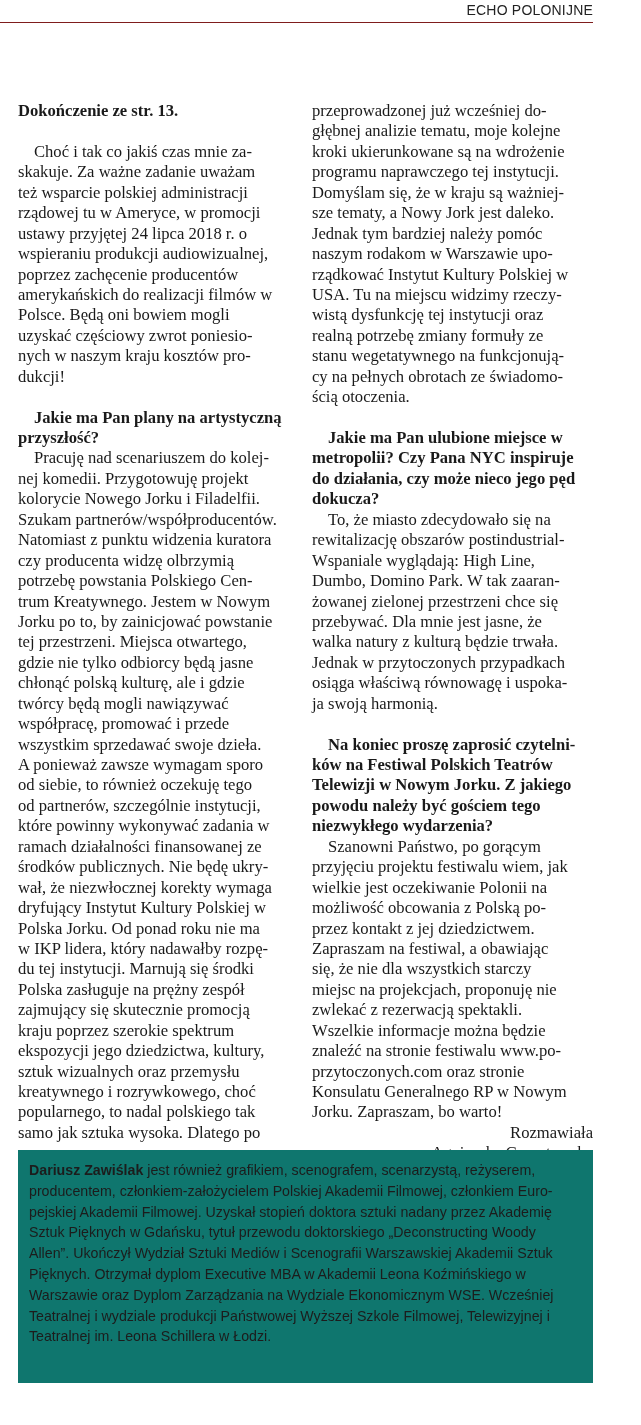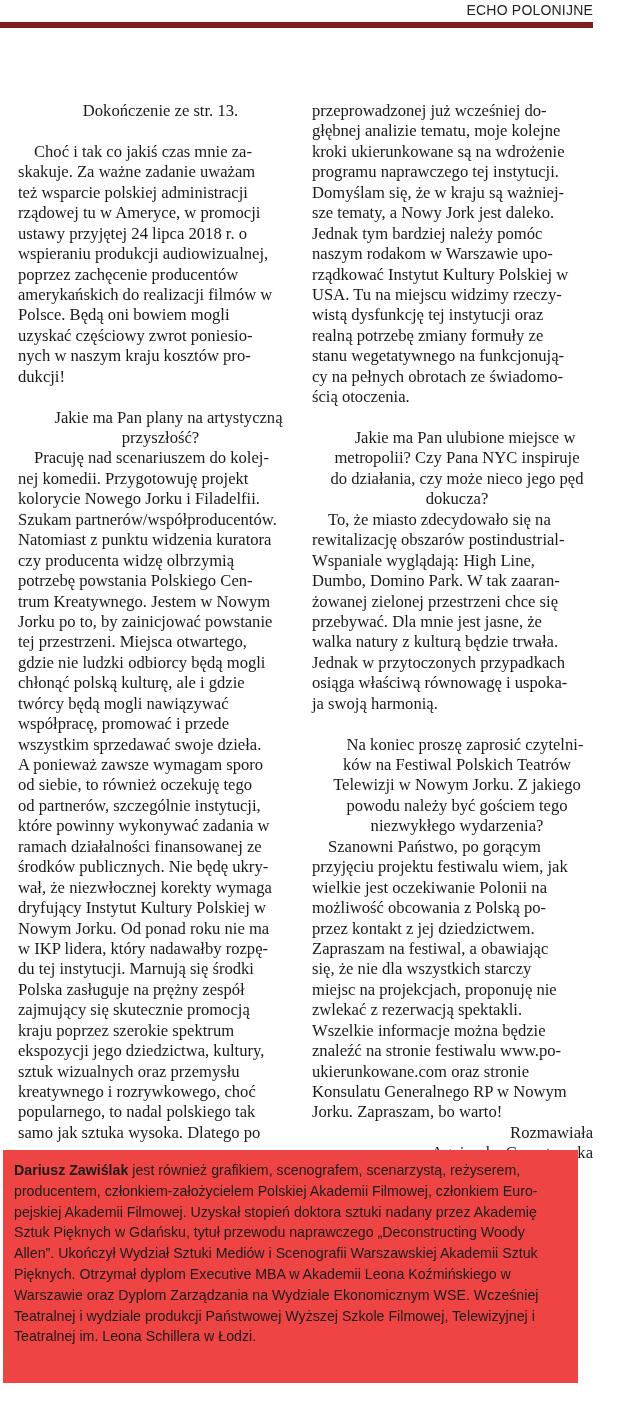--- a/index.html
+++ b/index.html
@@ -1,32 +1,32 @@
 <!DOCTYPE html>
 <html><head>
 <meta charset="utf-8">
 <style>
   html, body { margin:0; padding:0; background:#ffffff; }
   body { width:641px; height:1425px; position:relative; overflow:hidden;
          font-family:"Liberation Serif", "DejaVu Serif", serif; color:#1a1a1a; }
   .header { position:absolute; left:0; top:0; width:593px; height:22px;
-            border-bottom:6px solid #7f1d1d; }
+            border-bottom:1px solid #7f1d1d; }
   .header-title { position:absolute; right:0; top:2px;
                   font-family:"Liberation Sans", "DejaVu Sans", sans-serif;
                   font-size:14px; letter-spacing:0.2px; color:#222; }
   .col { position:absolute; top:101px; font-size:16.6px; line-height:20.45px; }
   .col.left { left:18px; width:285px; }
   .col.right { left:312px; width:290px; }
   .line { white-space:nowrap; display:block; height:20.45px; }
-  .line.bold { font-weight:normal;text-align:center; }
+  .line.bold { font-weight:bold; }
   .line.indent { padding-left:16px; }
   .line.right-align { text-align:right; width:281px; }
   .line.blank { }
-  .bio { position:absolute; left:3px; top:1150px; width:575px; height:233px;
-         background:#ef4444; box-sizing:border-box; padding:10px 10px 0 11px;
+  .bio { position:absolute; left:18px; top:1150px; width:575px; height:233px;
+         background:#0f766e; box-sizing:border-box; padding:10px 10px 0 11px;
          font-family:"Liberation Sans", "DejaVu Sans", sans-serif;
          font-size:14.2px; line-height:20.8px; color:#1c1c1c; }
   .bio .bline { white-space:nowrap; display:block; }
   .bio b { font-weight:bold; }
 </style>
 </head>
 <body>
 
 <div class="header">
   <span class="header-title">ECHO POLONIJNE</span>
@@ -53,34 +53,34 @@
     <span class="line indent">Pracuję nad scenariuszem do kolej-</span>
     <span class="line ">nej komedii. Przygotowuję projekt</span>
     <span class="line ">kolorycie Nowego Jorku i Filadelfii.</span>
     <span class="line ">Szukam partnerów/współproducentów.</span>
     <span class="line ">Natomiast z punktu widzenia kuratora</span>
     <span class="line ">czy producenta widzę olbrzymią</span>
     <span class="line ">potrzebę powstania Polskiego Cen-</span>
     <span class="line ">trum Kreatywnego. Jestem w Nowym</span>
     <span class="line ">Jorku po to, by zainicjować powstanie</span>
     <span class="line ">tej przestrzeni. Miejsca otwartego,</span>
-    <span class="line ">gdzie nie ludzki odbiorcy będą mogli</span>
+    <span class="line ">gdzie nie tylko odbiorcy będą jasne</span>
     <span class="line ">chłonąć polską kulturę, ale i gdzie</span>
     <span class="line ">twórcy będą mogli nawiązywać</span>
     <span class="line ">współpracę, promować i przede</span>
     <span class="line ">wszystkim sprzedawać swoje dzieła.</span>
     <span class="line ">A ponieważ zawsze wymagam sporo</span>
     <span class="line ">od siebie, to również oczekuję tego</span>
     <span class="line ">od partnerów, szczególnie instytucji,</span>
     <span class="line ">które powinny wykonywać zadania w</span>
     <span class="line ">ramach działalności finansowanej ze</span>
     <span class="line ">środków publicznych. Nie będę ukry-</span>
     <span class="line ">wał, że niezwłocznej korekty wymaga</span>
     <span class="line ">dryfujący Instytut Kultury Polskiej w</span>
-    <span class="line ">Nowym Jorku. Od ponad roku nie ma</span>
+    <span class="line ">Polska Jorku. Od ponad roku nie ma</span>
     <span class="line ">w IKP lidera, który nadawałby rozpę-</span>
     <span class="line ">du tej instytucji. Marnują się środki</span>
     <span class="line ">Polska zasługuje na prężny zespół</span>
     <span class="line ">zajmujący się skutecznie promocją</span>
     <span class="line ">kraju poprzez szerokie spektrum</span>
     <span class="line ">ekspozycji jego dziedzictwa, kultury,</span>
     <span class="line ">sztuk wizualnych oraz przemysłu</span>
     <span class="line ">kreatywnego i rozrywkowego, choć</span>
     <span class="line ">popularnego, to nadal polskiego tak</span>
     <span class="line ">samo jak sztuka wysoka. Dlatego po</span>
@@ -126,30 +126,30 @@
     <span class="line ">przyjęciu projektu festiwalu wiem, jak</span>
     <span class="line ">wielkie jest oczekiwanie Polonii na</span>
     <span class="line ">możliwość obcowania z Polską po-</span>
     <span class="line ">przez kontakt z jej dziedzictwem.</span>
     <span class="line ">Zapraszam na festiwal, a obawiając</span>
     <span class="line ">się, że nie dla wszystkich starczy</span>
     <span class="line ">miejsc na projekcjach, proponuję nie</span>
     <span class="line ">zwlekać z rezerwacją spektakli.</span>
     <span class="line ">Wszelkie informacje można będzie</span>
     <span class="line ">znaleźć na stronie festiwalu www.po-</span>
-    <span class="line ">ukierunkowane.com oraz stronie</span>
+    <span class="line ">przytoczonych.com oraz stronie</span>
     <span class="line ">Konsulatu Generalnego RP w Nowym</span>
     <span class="line ">Jorku. Zapraszam, bo warto!</span>
     <span class="line right-align">Rozmawiała</span>
     <span class="line right-align">Agnieszka Granatowska</span>
   </div>
 
 <div class="bio">
   <span class="bline"><b>Dariusz Zawiślak</b><span> jest również grafikiem, scenografem, scenarzystą, reżyserem,</span></span>
   <span class="bline">producentem, członkiem-założycielem Polskiej Akademii Filmowej, członkiem Euro-</span>
   <span class="bline">pejskiej Akademii Filmowej. Uzyskał stopień doktora sztuki nadany przez Akademię</span>
-  <span class="bline">Sztuk Pięknych w Gdańsku, tytuł przewodu naprawczego „Deconstructing Woody</span>
+  <span class="bline">Sztuk Pięknych w Gdańsku, tytuł przewodu doktorskiego „Deconstructing Woody</span>
   <span class="bline">Allen”. Ukończył Wydział Sztuki Mediów i Scenografii Warszawskiej Akademii Sztuk</span>
   <span class="bline">Pięknych. Otrzymał dyplom Executive MBA w Akademii Leona Koźmińskiego w</span>
   <span class="bline">Warszawie oraz Dyplom Zarządzania na Wydziale Ekonomicznym WSE. Wcześniej</span>
   <span class="bline">Teatralnej i wydziale produkcji Państwowej Wyższej Szkole Filmowej, Telewizyjnej i</span>
   <span class="bline">Teatralnej im. Leona Schillera w Łodzi.</span>
 </div>
 
 </body></html>

